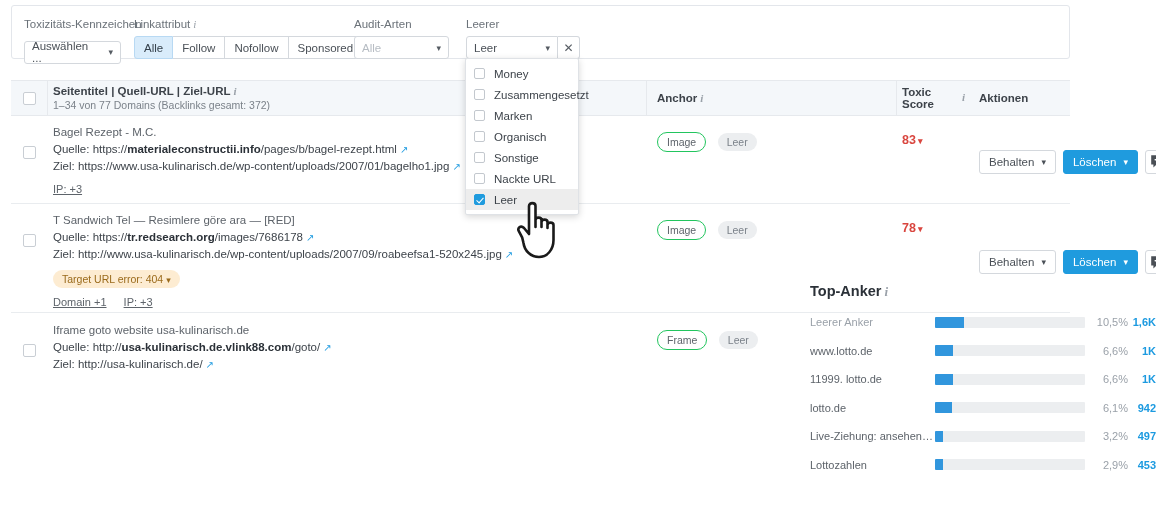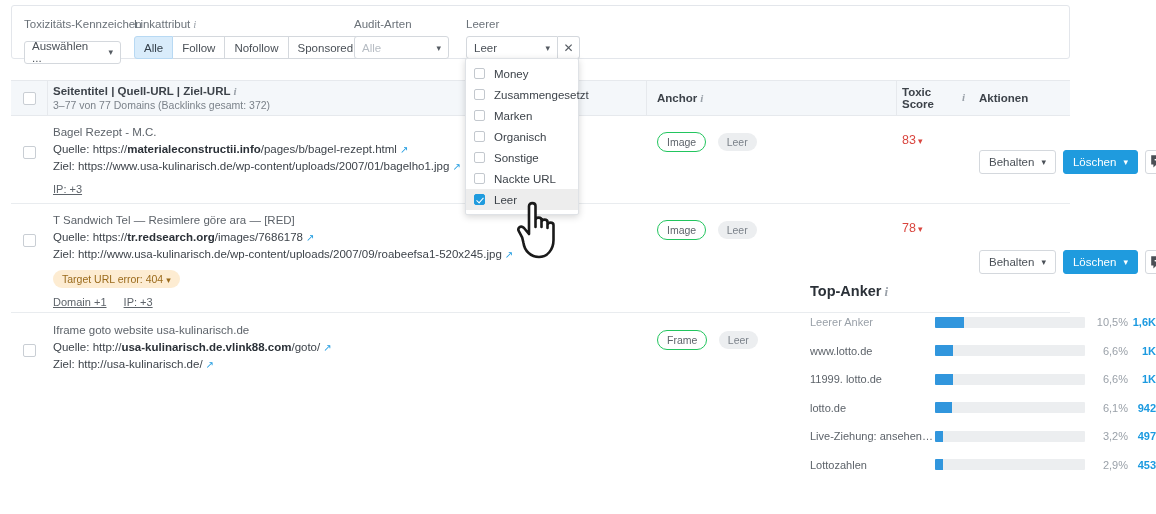--- a/index.html
+++ b/index.html
@@ -133,21 +133,21 @@
   }
   .errbadge .caret { font-size: 9px; margin-left: 3px; }
 
   .tag {
     display: inline-block; font-size: 10.5px; border-radius: 11px;
     padding: 3px 9px; margin-right: 7px; line-height: 12px;
   }
   .tag.outline { border: 1px solid #22c55e; color: #5d636a; background: #fff; }
   .tag.solid { background: #eceef0; color: #7b828a; }
 
-  .score { font-size: 12.5px; color: #d9463f; cursor: pointer; white-space: nowrap; }
+  .score { font-size: 12.5px; color: #d9463f; cursor: pointer; white-space: nowrap; font-weight: bold; }
   .score .caret { font-size: 9px; color: #d9463f; margin-left: 2px; }
 
   .btn {
     font-family: inherit; font-size: 11.5px; height: 24px;
     border-radius: 3px; cursor: pointer; display: inline-flex;
     align-items: center; padding: 0 9px; white-space: nowrap;
   }
   .btn-keep { border: 1px solid #d4d8dd; background: #fff; color: #4a5057; }
   .btn-del { border: 1px solid #1f9bde; background: #1f9bde; color: #fff; margin-left: 7px; }
   .btn .caret { margin-left: 7px; font-size: 9px; }
@@ -272,21 +272,21 @@
   </div>
 
   <div class="thead">
     <div class="th-check">
       <span class="box-cb"></span>
     </div>
     <div class="th-main">
       <div class="th-t1">
         <span>Seitentitel | Quell-URL | Ziel-URL</span><span class="info-i">i</span>
       </div>
-      <div class="th-t2">3–77 von 77 Domains (Backlinks gesamt: 372)</div>
+      <div class="th-t2">1–34 von 77 Domains (Backlinks gesamt: 372)</div>
     </div>
     <div class="th-anchor">
       <span>Anchor</span><span class="info-i">i</span>
     </div>
     <div class="th-toxic">
       <span>Toxic</span><span class="info-i" style="float:right;margin-top:5px;">i</span><br>
       <span>Score</span>
     </div>
     <div class="th-act">Aktionen</div>
   </div>

